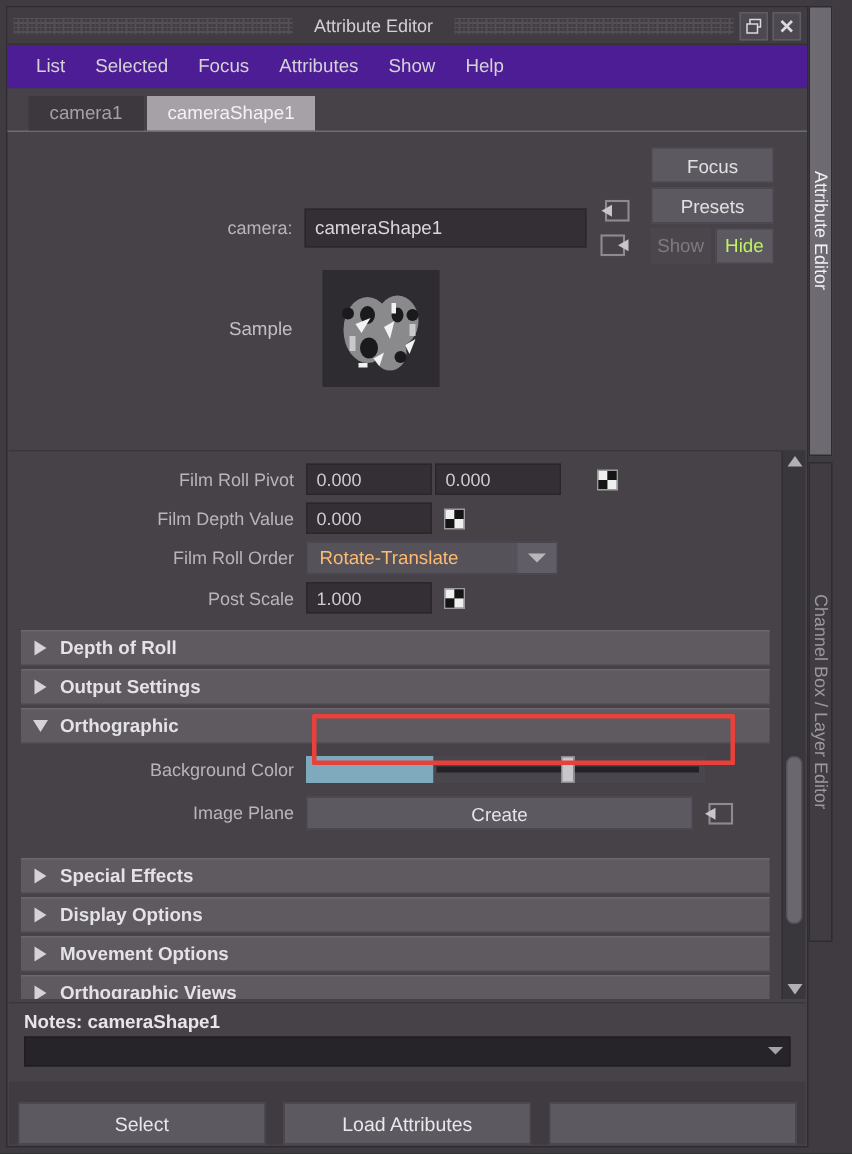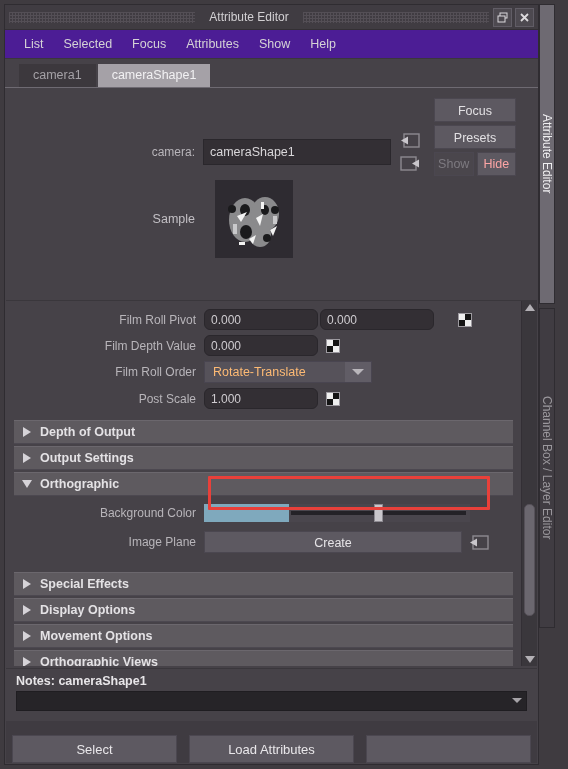--- a/index.html
+++ b/index.html
@@ -70,42 +70,42 @@
     height:24px;line-height:24px;text-align:center;font-size:12.5px;
     background:#5d5961;color:#e2e0e3;margin-bottom:3px;cursor:pointer;
     border:1px solid #4b4750;box-sizing:border-box;
   }
   .sbtn.split{display:flex;gap:3px;background:none;border:none;height:24px;}
   .sbtn.split > div{
     flex:1;line-height:22px;text-align:center;font-size:12.5px;
     border:1px solid #4b4750;box-sizing:border-box;
   }
   .sb-show{background:#4a464c;color:#7d7a80;cursor:default;}
-  .sb-hide{background:#5d5961;color:#fca5a5;cursor:pointer;}
+  .sb-hide{background:#5d5961;color:#bef264;cursor:pointer;}
   
   .sample-row{display:flex;align-items:center;margin-top:8px;}
   .sample-lbl{width:190px;text-align:right;padding-right:20px;font-size:12.5px;color:#c2bfc4;}
   .swatch{
     width:78px;height:78px;background:#2e2b31;position:relative;overflow:hidden;
   }
   
   .scrollregion{
     position:absolute;left:1px;right:1px;top:295px;bottom:98px;
     background:#464248;border-top:1px solid #3a373c;
     display:flex;
   }
   .scrollinner{flex:1;overflow:hidden;position:relative;}
   .attrblock{padding:8px 0 4px 0;}
   .arow{display:flex;align-items:center;margin-bottom:5px;}
   .arow .lbl{width:190px;}
   .numfield{
     width:86px;height:21px;background:#332f34;border:1px solid #2a272c;
     color:#cfccd0;font-size:12px;padding:0 6px;line-height:21px;box-sizing:border-box;
   }
-  .numfield.wide{width:114px;border-radius:6px;}
+  .numfield.wide{width:84px;}
   .chk-icon{
     width:14px;height:14px;margin-left:8px;flex:0 0 auto;
     display:grid;grid-template-columns:1fr 1fr;grid-template-rows:1fr 1fr;
     border:1px solid #9d9aa0;box-sizing:border-box;
   }
   .chk-icon i{display:block;}
   .chk-icon i:nth-child(1){background:#efefef;}
   .chk-icon i:nth-child(2){background:#141414;}
   .chk-icon i:nth-child(3){background:#141414;}
   .chk-icon i:nth-child(4){background:#efefef;}
@@ -367,21 +367,21 @@
                 <i></i>
               </div>
           </div>
 
         </div>
 
         <div class="section">
           <div class="tri">
               <span class="tri-right"></span>
             </div>
-          <div class="stitle">Depth of Output</div>
+          <div class="stitle">Depth of Roll</div>
         </div>
 
         <div class="section">
           <div class="tri">
               <span class="tri-right"></span>
             </div>
           <div class="stitle">Output Settings</div>
         </div>
 
         <div class="section">

